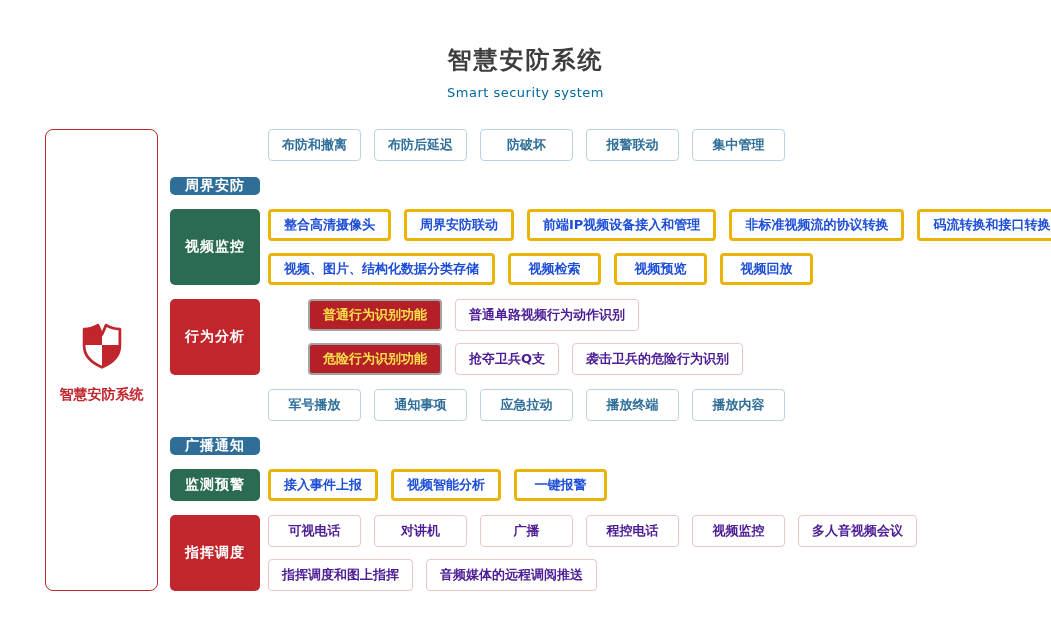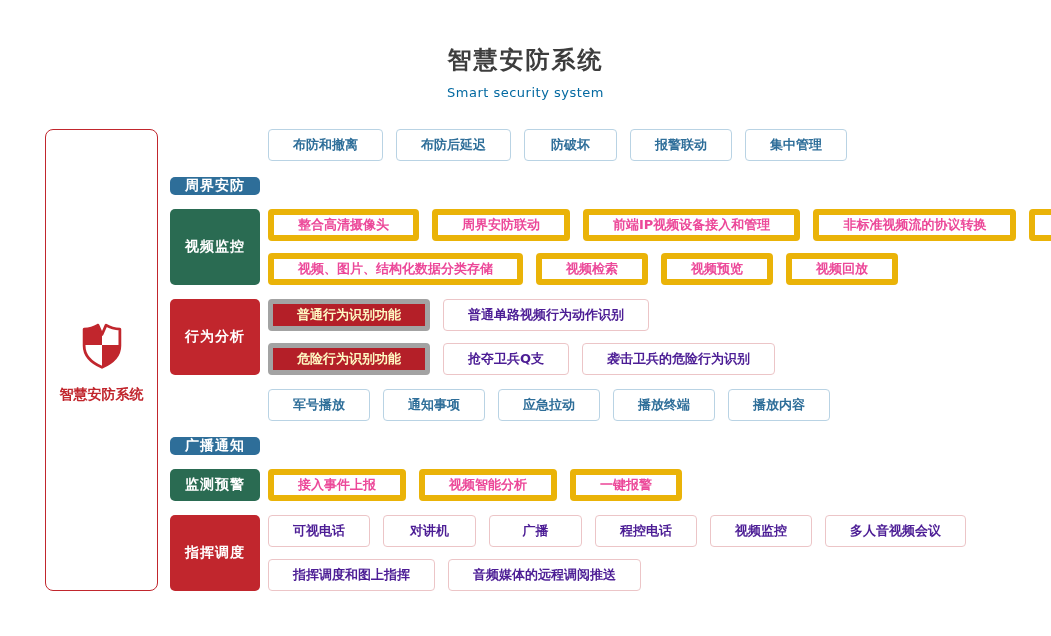--- a/index.html
+++ b/index.html
@@ -22,28 +22,28 @@
   .cat{
     flex:0 0 90px;border-radius:5px;color:#fff;font-size:14px;font-weight:bold;
     display:flex;align-items:center;justify-content:center;letter-spacing:1px;
   }
   .cat.c-blue{background:#2e6e99;margin-top:48px;}
   .cat.c-green{background:#2a6b52;}
   .cat.c-red{background:#c1262d;}
   .rows{display:flex;flex-direction:column;gap:12px;}
   .row{display:flex;gap:13px;}
   .btn{
-    height:32px;min-width:93px;padding:0 24px;box-sizing:border-box;border-radius:4px;
+    height:32px;min-width:93px;padding:0 13px;box-sizing:border-box;border-radius:4px;
     display:flex;align-items:center;justify-content:center;
     font-size:13px;font-weight:bold;background:#fff;white-space:nowrap;
   }
   .btn.c-blue{color:#2e6e99;border:1px solid #b9d3e4;}
-  .btn.c-green{color:#ec4899;border:6px solid #eab308;}
+  .btn.c-green{color:#1d4ed8;border:3px solid #eab308;}
   .btn.c-red{color:#4c1d95;border:1px solid #ecc5c7;}
-  .btn.solid{background:#b41f28;border:5px solid #a3a3a3;color:#fef9c3;}
+  .btn.solid{background:#b41f28;border:2px solid #a3a3a3;color:#fde047;margin-left:40px;}
 </style>
 </head>
 <body>
 
 <div class="header">
   <div class="title">智慧安防系统</div>
   <div class="subtitle">Smart security system</div>
 </div>
 
 <div class="main">

